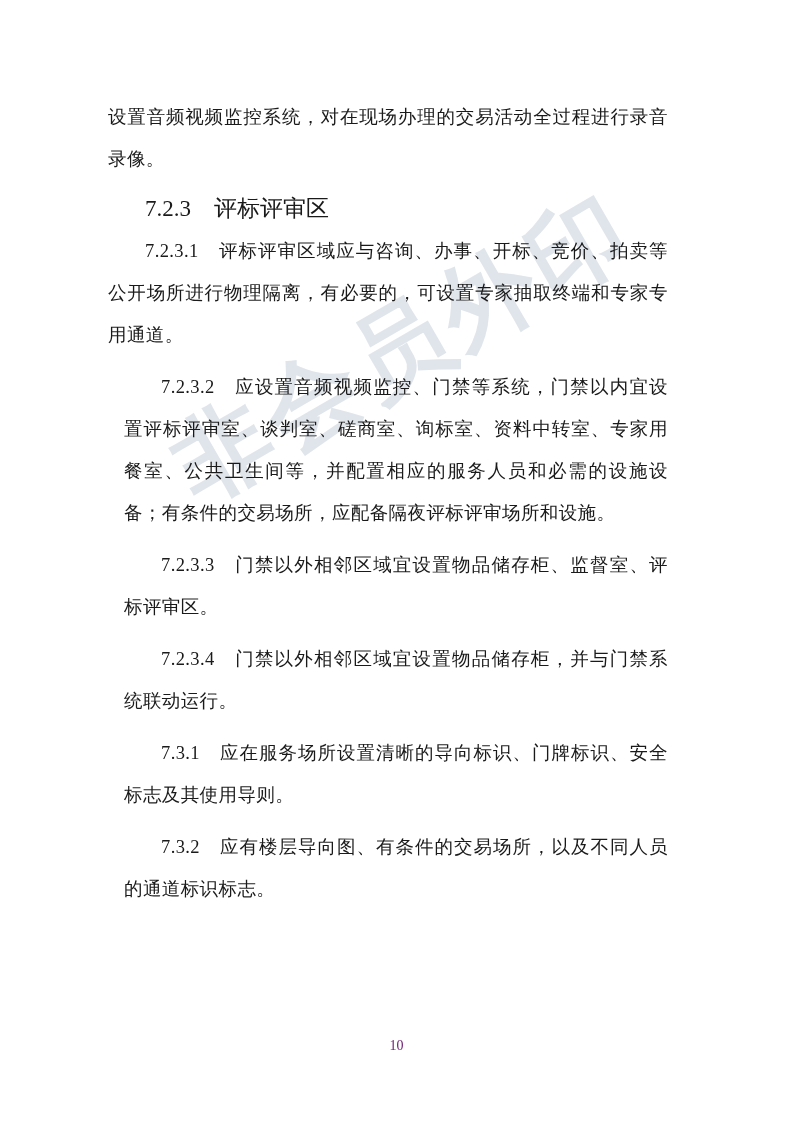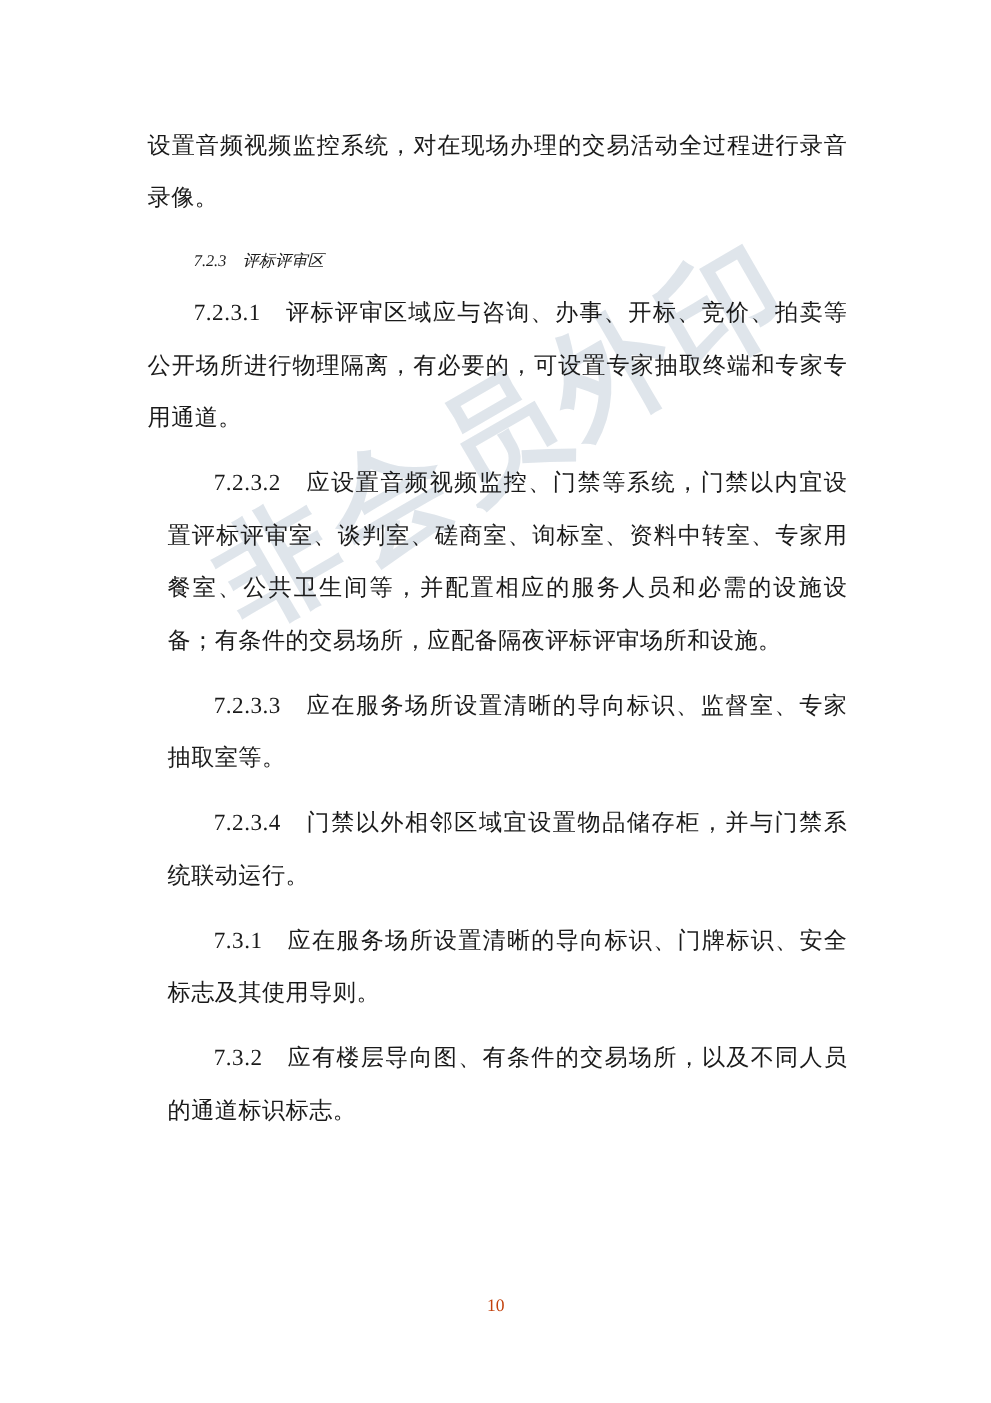--- a/index.html
+++ b/index.html
@@ -14,62 +14,61 @@
   .page {
     position: relative;
     width: 793px;
     height: 1122px;
     background: #ffffff;
     overflow: hidden;
     box-sizing: border-box;
   }
   .content {
     position: absolute;
-    left: 118px;
+    left: 108px;
     top: 96px;
     width: 560px;
   }
   .para {
     font-size: 18.5px;
     line-height: 42px;
     text-align: justify;
     text-justify: inter-ideograph;
     letter-spacing: 0.4px;
     margin: 0;
     text-indent: 0;
   }
   .para + .para {
     margin-top: 10px;
     margin-left: 16px;
   }
   .indent {
     text-indent: 37px;
   }
   .heading {
-    font-size: 13px;
+    font-size: 23px;
     line-height: 42px;
     margin: 0;
     text-indent: 37px;
     font-weight: 400;
-    font-style: italic;
   }
   .heading-bold {
     font-weight: 700;
   }
   .gap-small {
     margin-top: 8px;
   }
   .page-number {
     position: absolute;
     left: 0;
     right: 0;
     top: 1038px;
     text-align: center;
     font-size: 14px;
-    color: #c2410c;
+    color: #701a75;
     font-family: "Liberation Serif", "DejaVu Serif", serif;
   }
   .watermark {
     position: absolute;
     left: 150px;
     top: 420px;
     width: 420px;
     height: 300px;
     pointer-events: none;
     user-select: none;
@@ -93,20 +92,20 @@
 
   <div class="watermark">
     <span>非会员外印</span>
   </div>
 
   <div class="content">
     <p class="para">设置音频视频监控系统，对在现场办理的交易活动全过程进行录音录像。</p>
     <p class="heading indent gap-small">7.2.3　评标评审区</p>
     <p class="para indent">7.2.3.1　评标评审区域应与咨询、办事、开标、竞价、拍卖等公开场所进行物理隔离，有必要的，可设置专家抽取终端和专家专用通道。</p>
     <p class="para indent">7.2.3.2　应设置音频视频监控、门禁等系统，门禁以内宜设置评标评审室、谈判室、磋商室、询标室、资料中转室、专家用餐室、公共卫生间等，并配置相应的服务人员和必需的设施设备；有条件的交易场所，应配备隔夜评标评审场所和设施。</p>
-    <p class="para indent">7.2.3.3　应在服务场所设置清晰的导向标识、监督室、专家抽取室等。</p>
+    <p class="para indent">7.2.3.3　门禁以外相邻区域宜设置物品储存柜、监督室、评标评审区。</p>
     <p class="para indent">7.2.3.4　门禁以外相邻区域宜设置物品储存柜，并与门禁系统联动运行。</p>
     <p class="para indent">7.3.1　应在服务场所设置清晰的导向标识、门牌标识、安全标志及其使用导则。</p>
     <p class="para indent">7.3.2　应有楼层导向图、有条件的交易场所，以及不同人员的通道标识标志。</p>
   </div>
 
   <div class="page-number">10</div>
 </div>
 
 </body></html>

